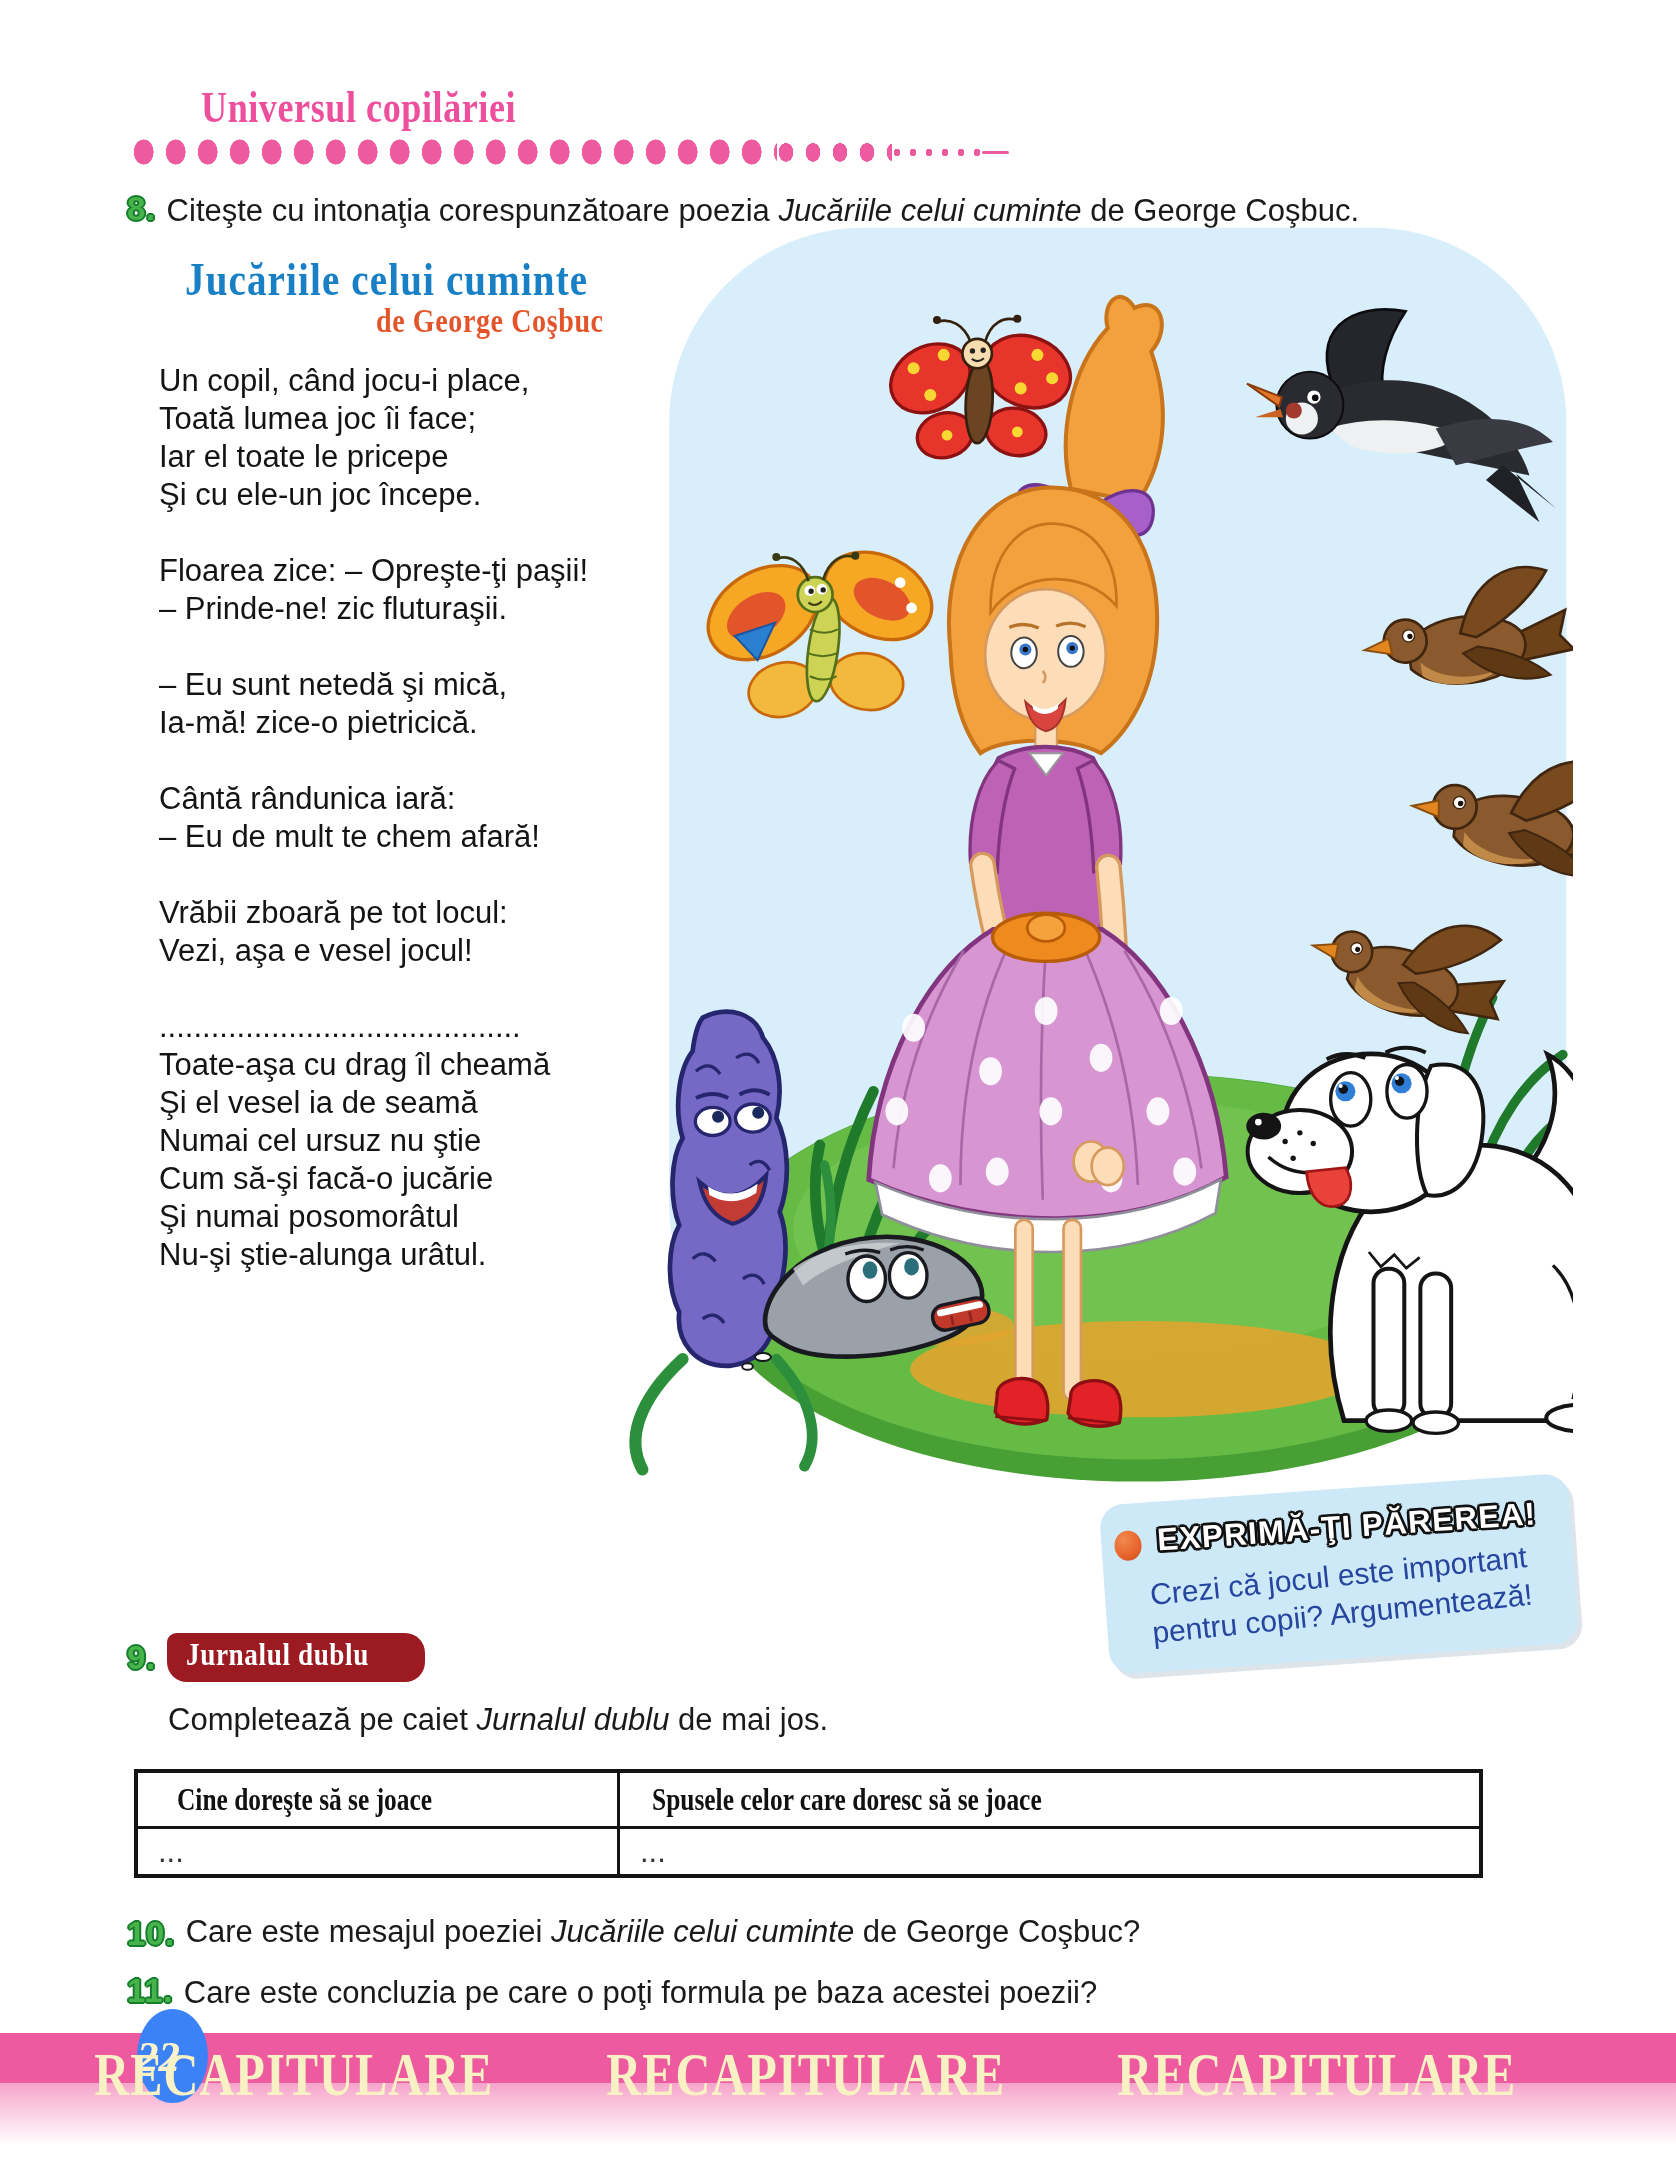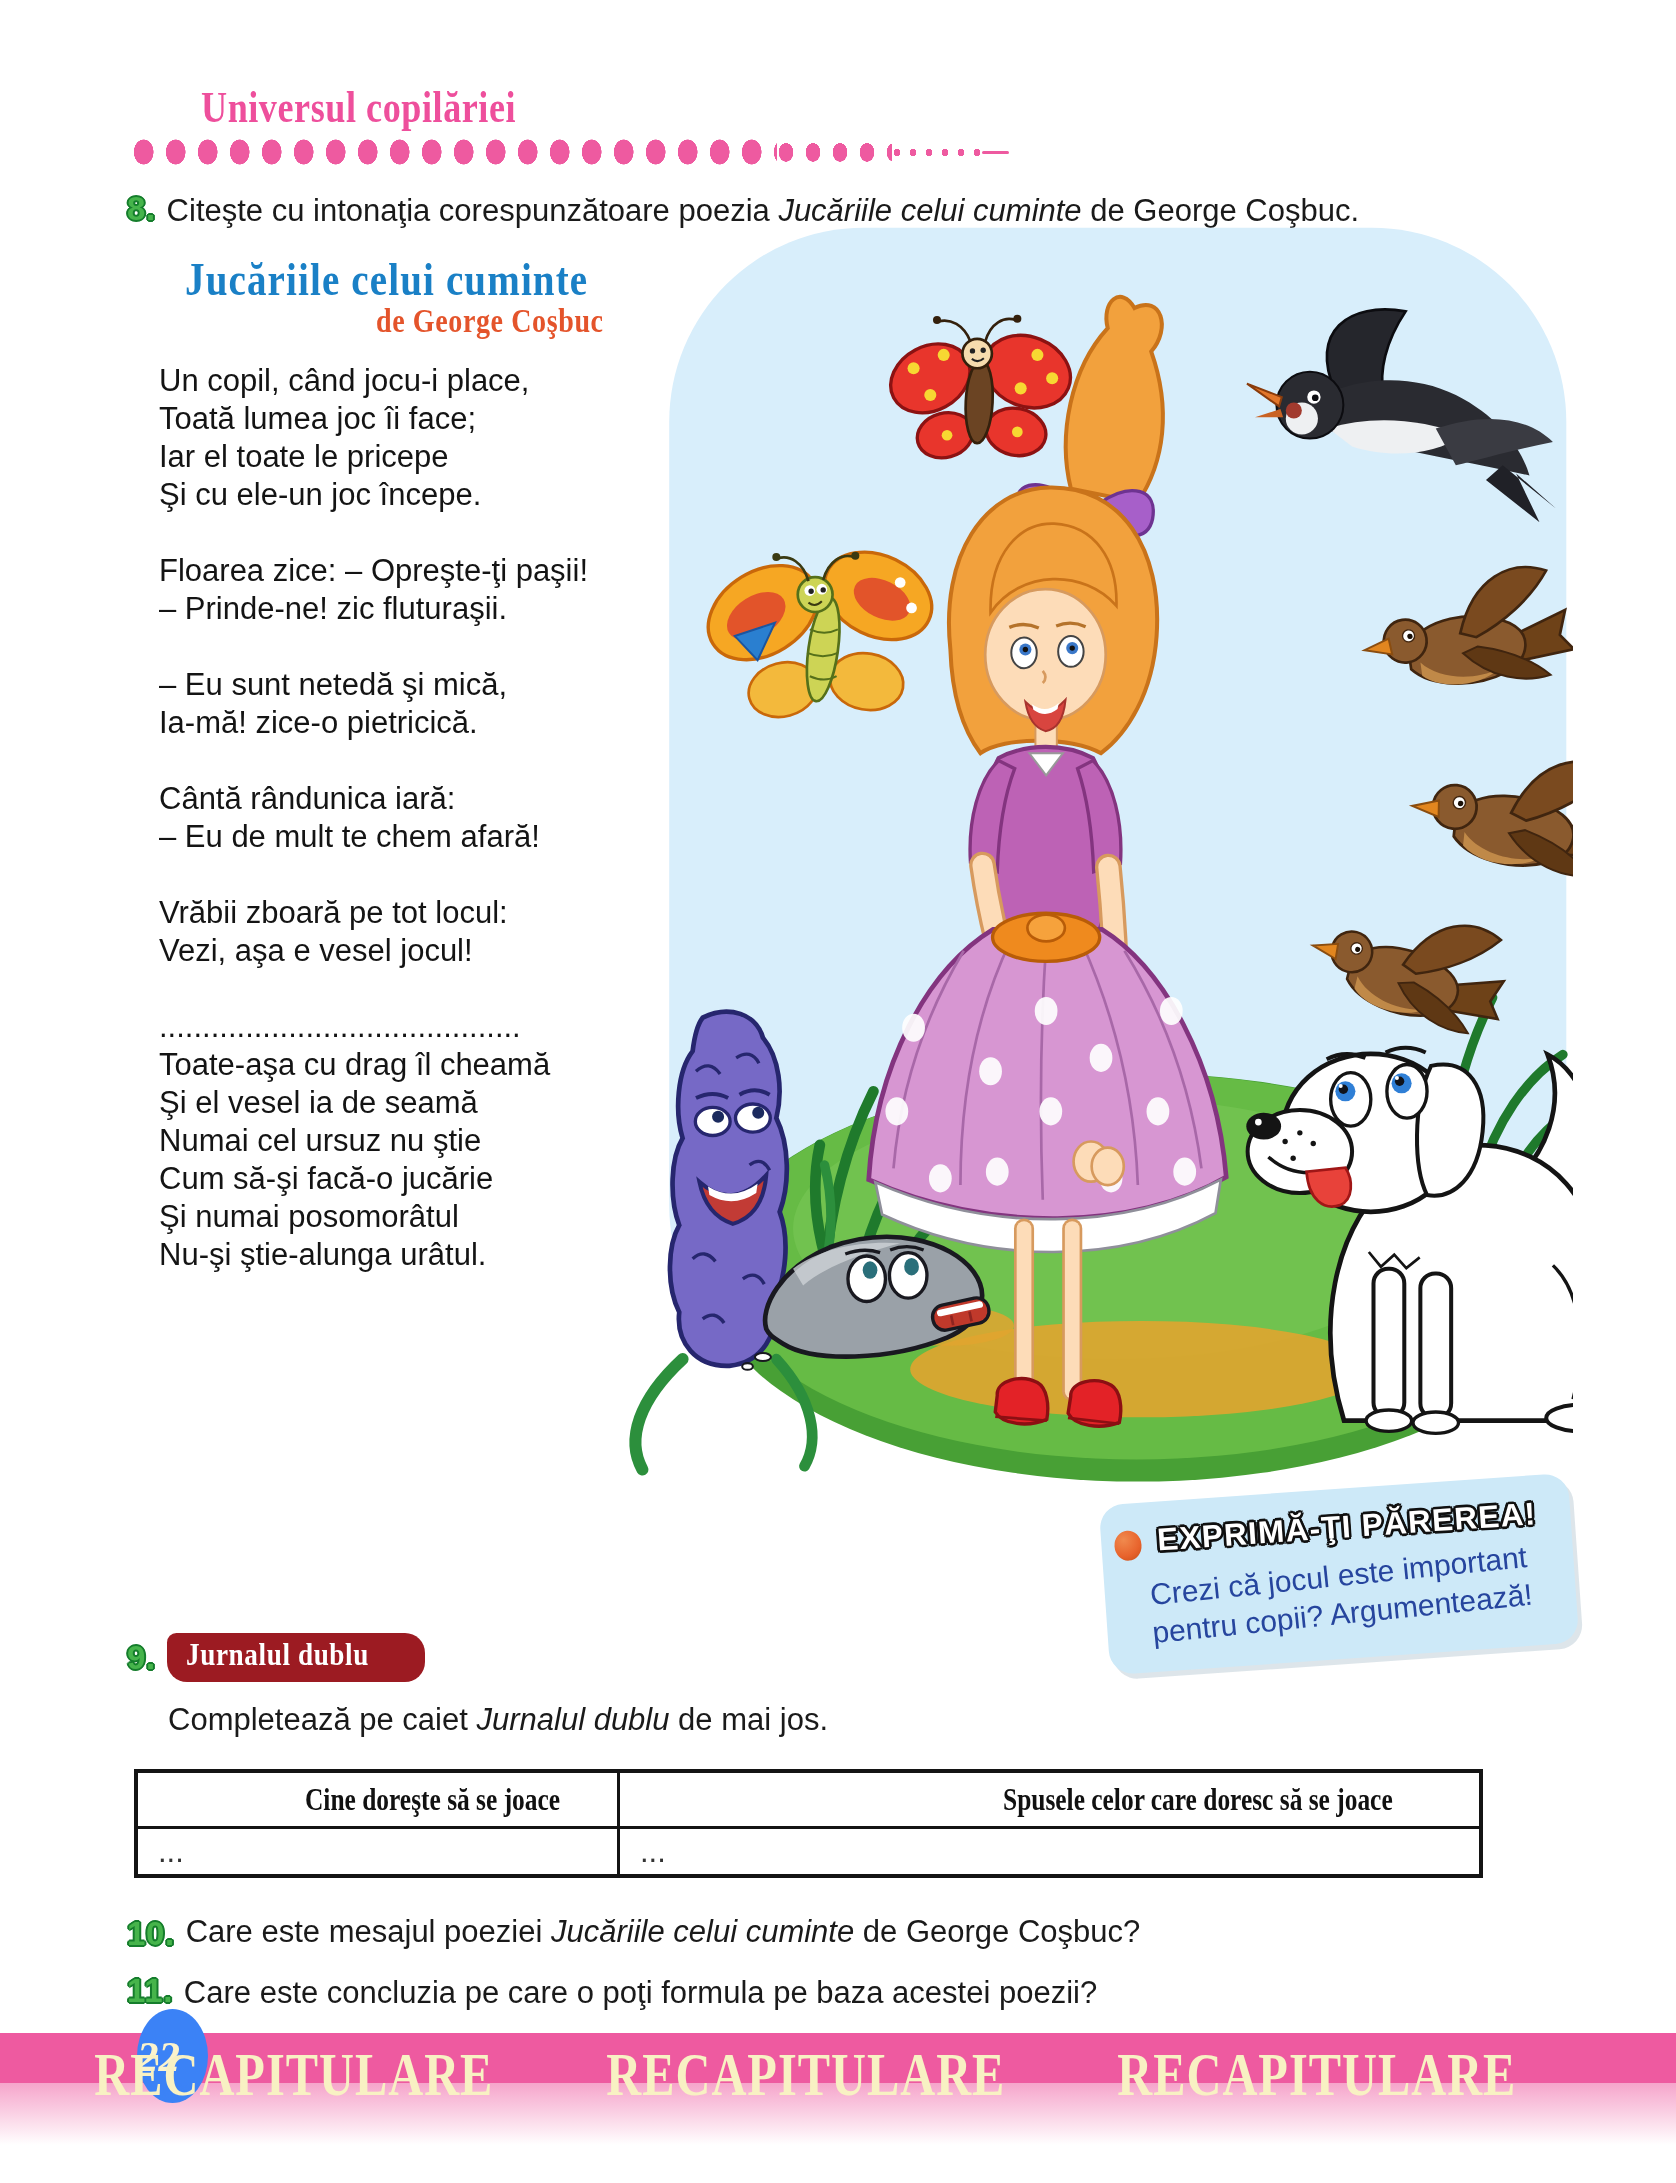--- a/index.html
+++ b/index.html
@@ -52,21 +52,21 @@
 
   
   .badge{background:#9c1b22;color:#fff;border-radius:9.4px 20px 20px 20px;padding:4px 24px 9.4px 19px;
     font-family:"Liberation Serif",serif;font-weight:700;font-size:32px;letter-spacing:0.7px;line-height:1.1;}
   .badge span{display:inline-block;transform:scaleX(.85);transform-origin:left center;white-space:nowrap;}
 
   
   .journal{position:absolute;left:134px;top:1769px;border-collapse:collapse;width:1349px;}
   .journal th,.journal td{border:3.3px solid #141414;}
   .journal{border:4.7px solid #141414;}
-  .journal th{height:51px;text-align:right;font-family:"Liberation Serif",serif;font-weight:700;font-size:31px;color:#111;}
+  .journal th{height:51px;text-align:left;font-family:"Liberation Serif",serif;font-weight:700;font-size:31px;color:#111;}
   .journal th span{display:inline-block;transform:scaleX(.82);transform-origin:left center;white-space:nowrap;}
   .journal th.c1{width:439px;padding-left:39px;}
   .journal th.c2{padding-left:32px;}
   .journal td{height:43px;font-size:31px;color:#333;padding-left:20px;vertical-align:middle;}
 
   
   .footer-bar{position:absolute;left:0;top:2033px;width:1677px;height:50px;background:#ee5aa0;z-index:1;}
   .footer-fade{position:absolute;left:0;top:2083px;width:1677px;height:62px;z-index:1;
     background:linear-gradient(to bottom,rgba(238,90,160,.55),rgba(238,90,160,0));}
   .page-ellipse{position:absolute;left:137px;top:2009px;width:71px;height:94px;border-radius:50%;

